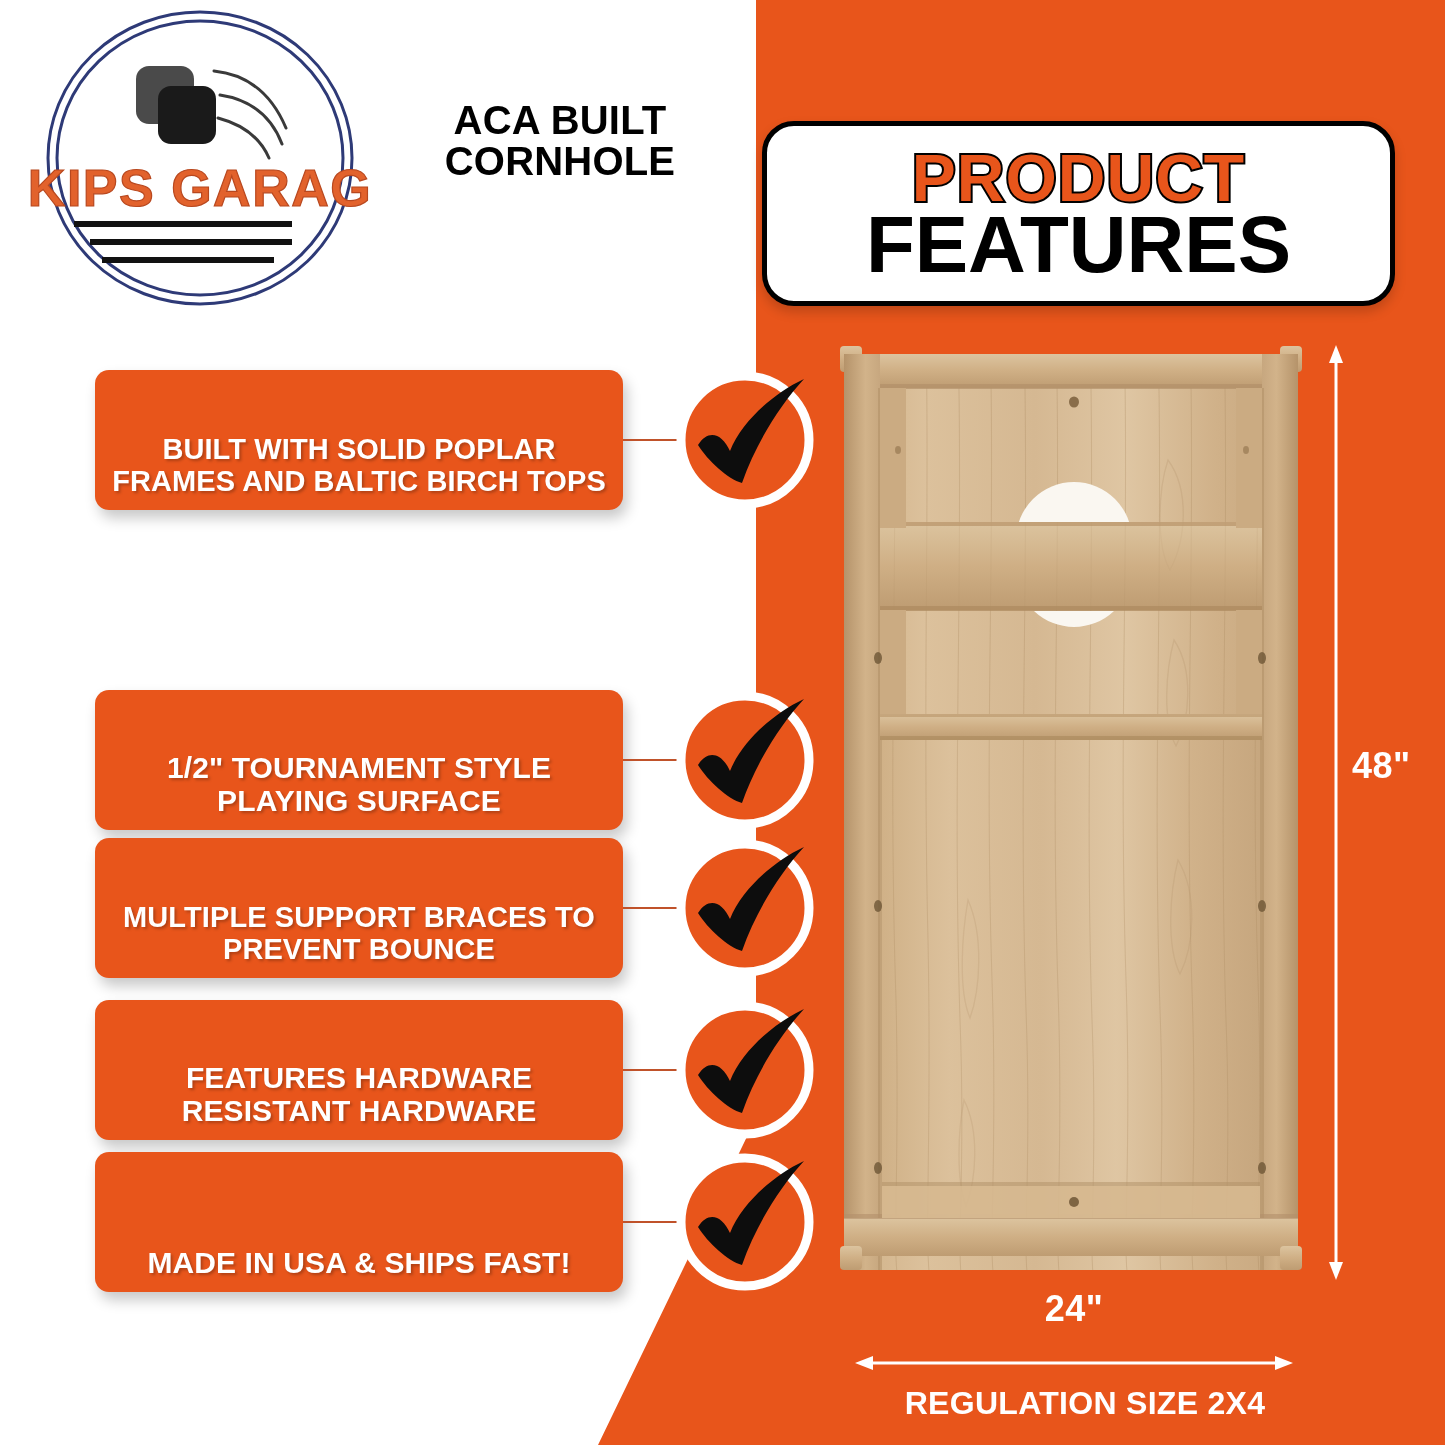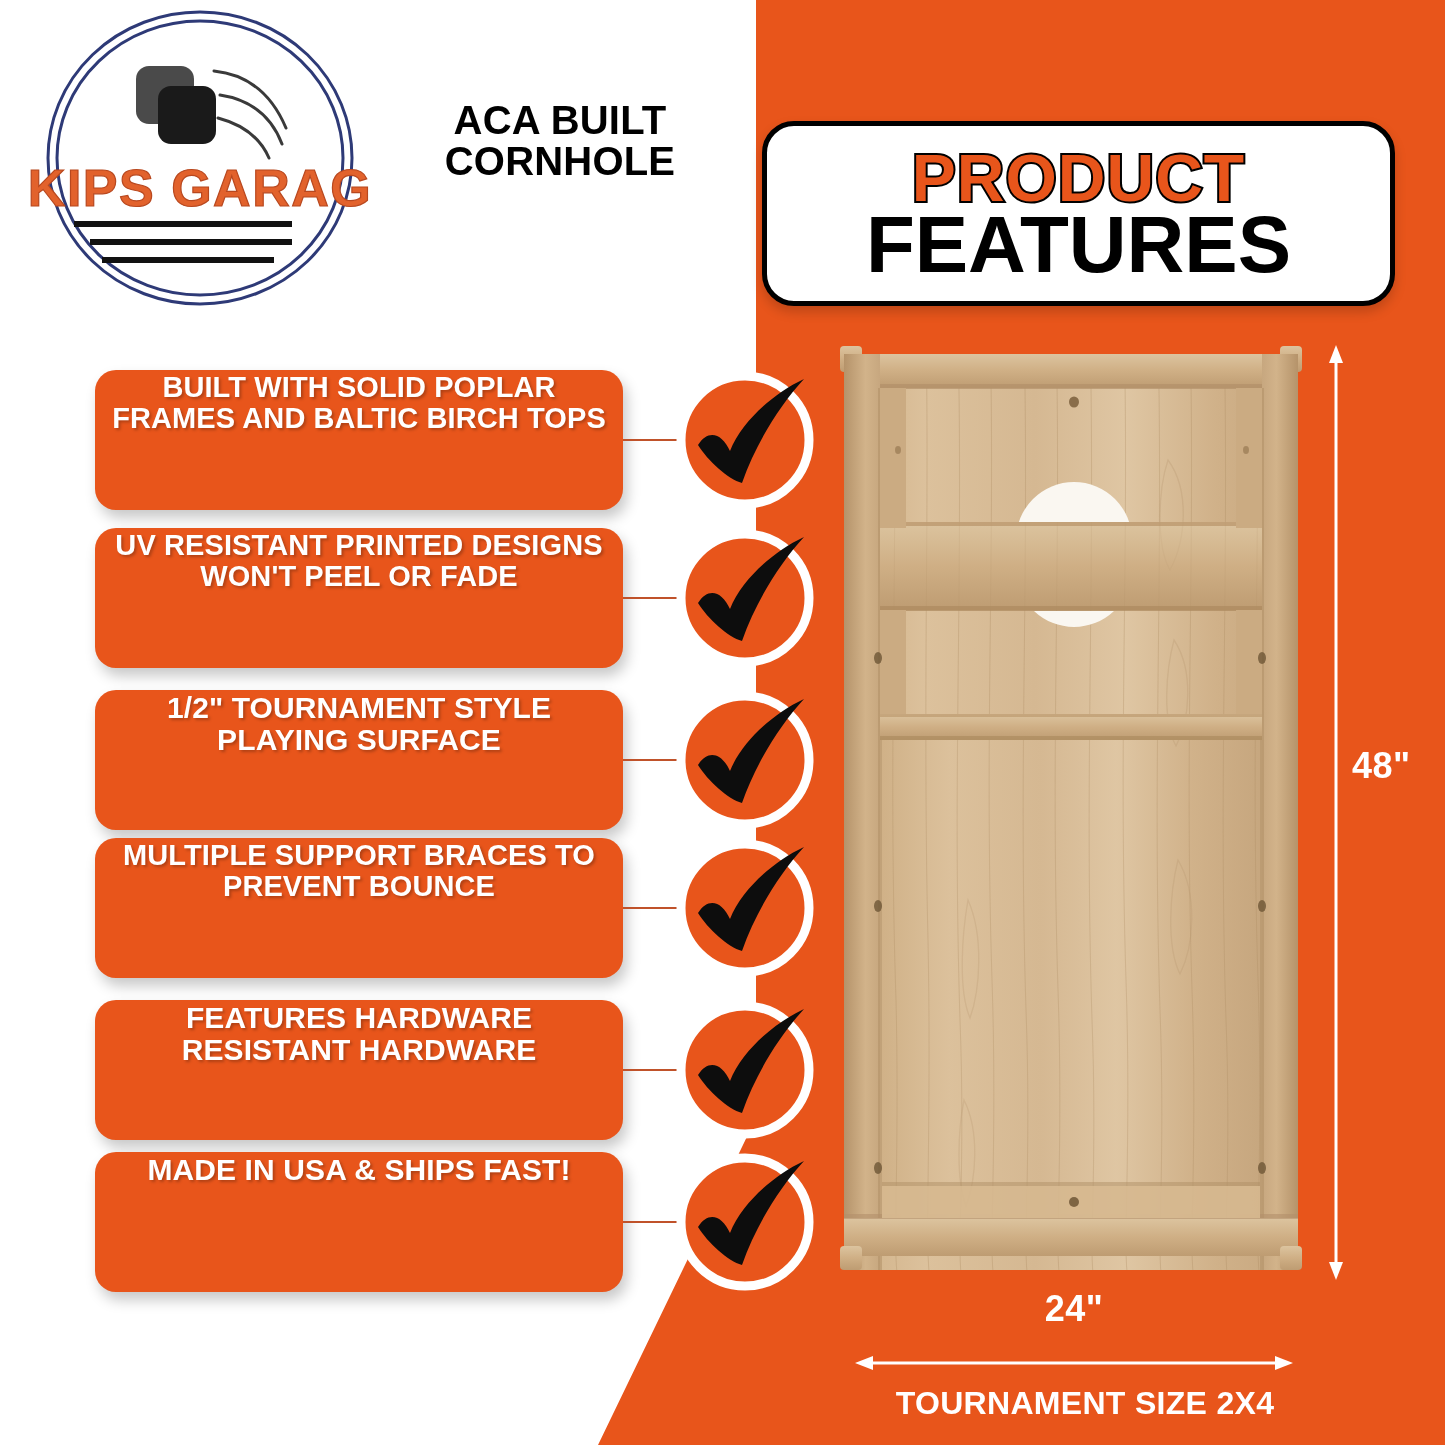--- a/index.html
+++ b/index.html
@@ -101,26 +101,26 @@
     height: 140px;
     z-index: 7;
   }
   .feature-pill {
     position: absolute;
     left: 95px;
     top: 0;
     width: 528px;
     height: 100%;
     background: #E8551B;
-    border-radius: 21px;
+    border-radius: 14px;
     box-shadow: 4px 8px 14px rgba(0,0,0,0.22);
     display: flex;
-    align-items: flex-start;
+    align-items: flex-end;
     justify-content: center;
-    padding: 2px 14px;
+    padding: 13px 14px;
   }
   .feature-text {
     color: #FFFFFF;
     text-align: center;
     font-weight: 600;
     font-size: 29px;
     line-height: 1.08;
     text-shadow: 2px 2px 3px rgba(0,0,0,0.25);
     letter-spacing: 0.1px;
   }
@@ -257,32 +257,20 @@
     </div>
     <div class="connector"></div>
     <div class="check-badge">
       <svg viewBox="0 0 138 138" xmlns="http://www.w3.org/2000/svg">
         <circle cx="69" cy="69" r="64" fill="#E8551B" stroke="#FFFFFF" stroke-width="9"></circle>
         <path d="M22 74 C32 58 46 62 54 80 C66 50 98 22 128 8 C104 34 80 72 66 112 C52 108 32 90 22 74 Z" fill="#0D0D0D"></path>
       </svg>
     </div>
   </div>
 
-  <div class="feature-row" style="top:528px;">
-    <div class="feature-pill">
-      <div class="feature-text">UV RESISTANT PRINTED DESIGNS WON'T PEEL OR FADE</div>
-    </div>
-    <div class="connector"></div>
-    <div class="check-badge">
-      <svg viewBox="0 0 138 138" xmlns="http://www.w3.org/2000/svg">
-        <circle cx="69" cy="69" r="64" fill="#E8551B" stroke="#FFFFFF" stroke-width="9"></circle>
-        <path d="M22 74 C32 58 46 62 54 80 C66 50 98 22 128 8 C104 34 80 72 66 112 C52 108 32 90 22 74 Z" fill="#0D0D0D"></path>
-      </svg>
-    </div>
-  </div>
 
   <div class="feature-row" style="top:690px;">
     <div class="feature-pill">
       <div class="feature-text two-line">1/2" TOURNAMENT STYLE PLAYING SURFACE</div>
     </div>
     <div class="connector"></div>
     <div class="check-badge">
       <svg viewBox="0 0 138 138" xmlns="http://www.w3.org/2000/svg">
         <circle cx="69" cy="69" r="64" fill="#E8551B" stroke="#FFFFFF" stroke-width="9"></circle>
         <path d="M22 74 C32 58 46 62 54 80 C66 50 98 22 128 8 C104 34 80 72 66 112 C52 108 32 90 22 74 Z" fill="#0D0D0D"></path>
@@ -448,15 +436,15 @@
 
   <div class="dim-horiz-label">24"</div>
   <div class="dim-horiz">
     <svg viewBox="0 0 438 16" xmlns="http://www.w3.org/2000/svg">
       <line x1="16" y1="8" x2="422" y2="8" stroke="#FFFFFF" stroke-width="3"></line>
       <polygon points="0,8 18,1 18,15" fill="#FFFFFF"></polygon>
       <polygon points="438,8 420,1 420,15" fill="#FFFFFF"></polygon>
     </svg>
   </div>
 
-  <div class="regulation-note">TOURNAMENT SIZE 2X4</div>
+  <div class="regulation-note">REGULATION SIZE 2X4</div>
 
 </div>
 
 </body></html>

